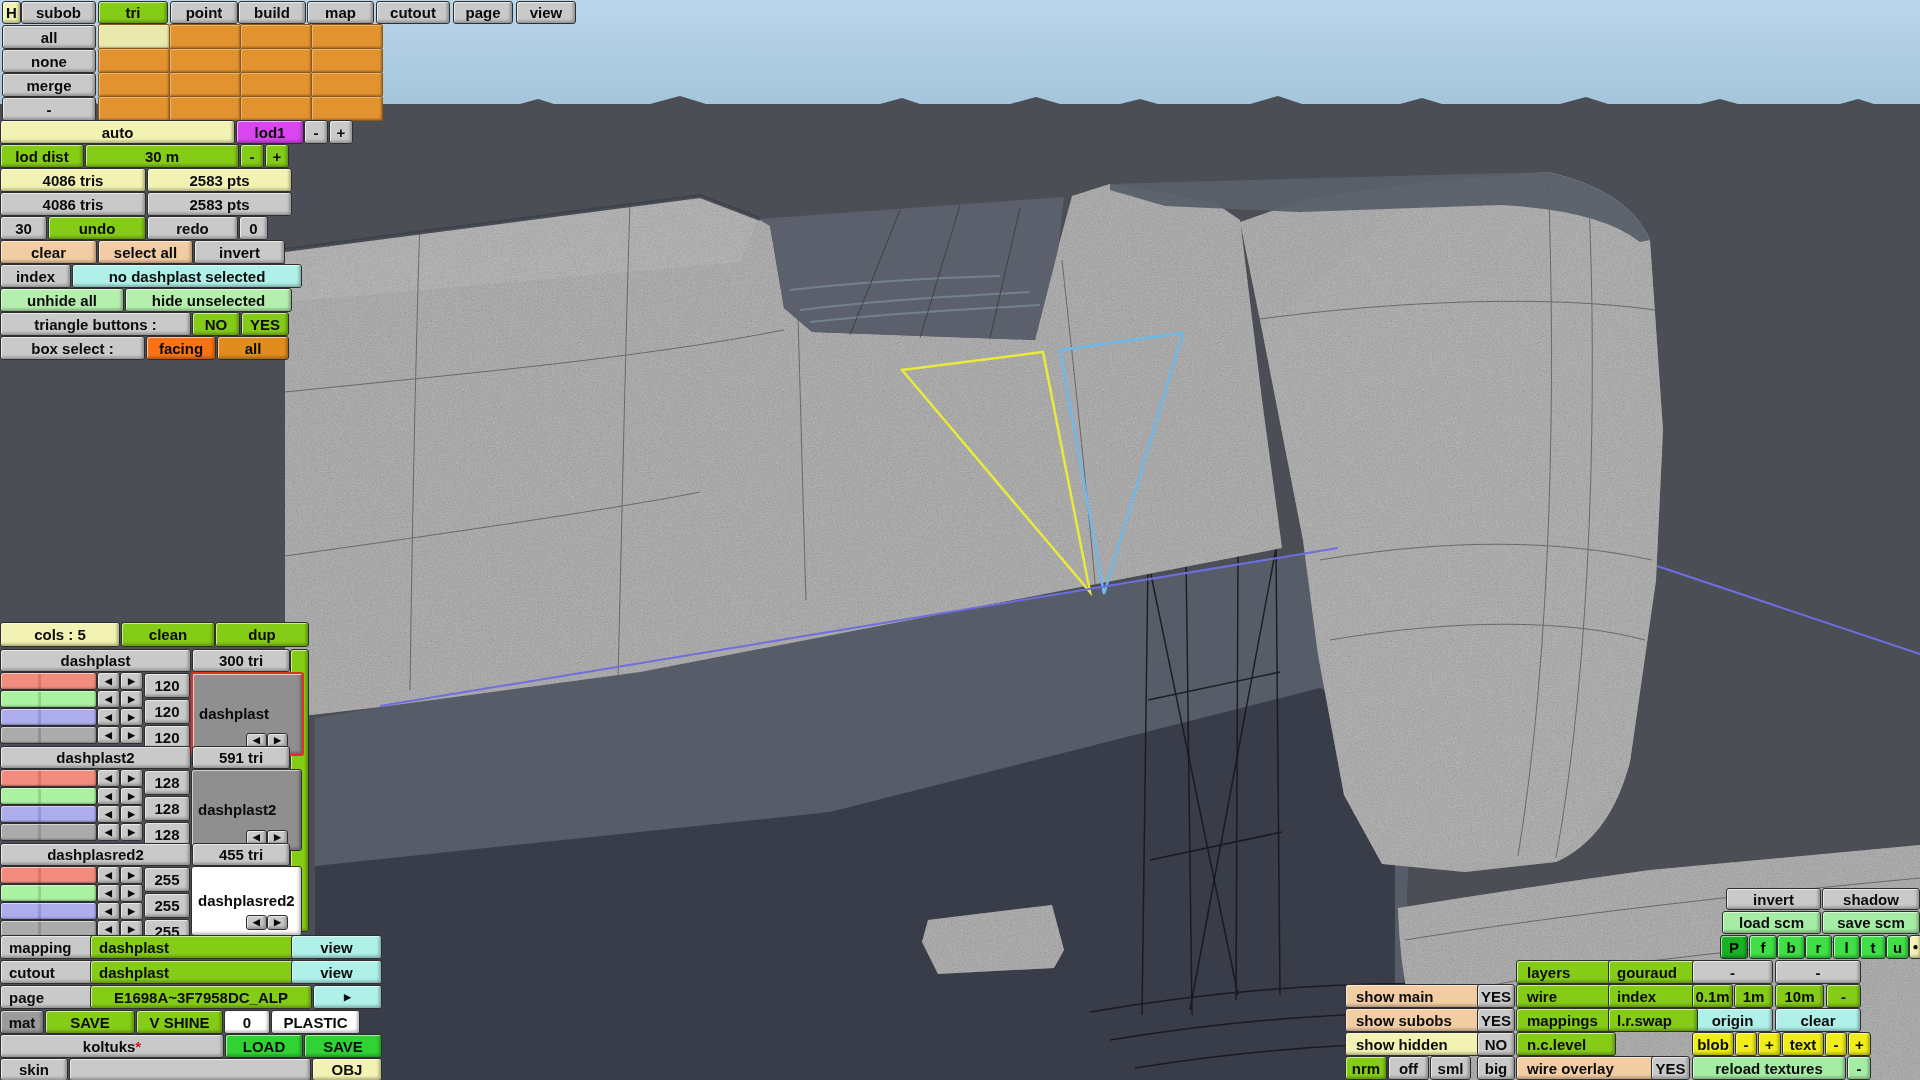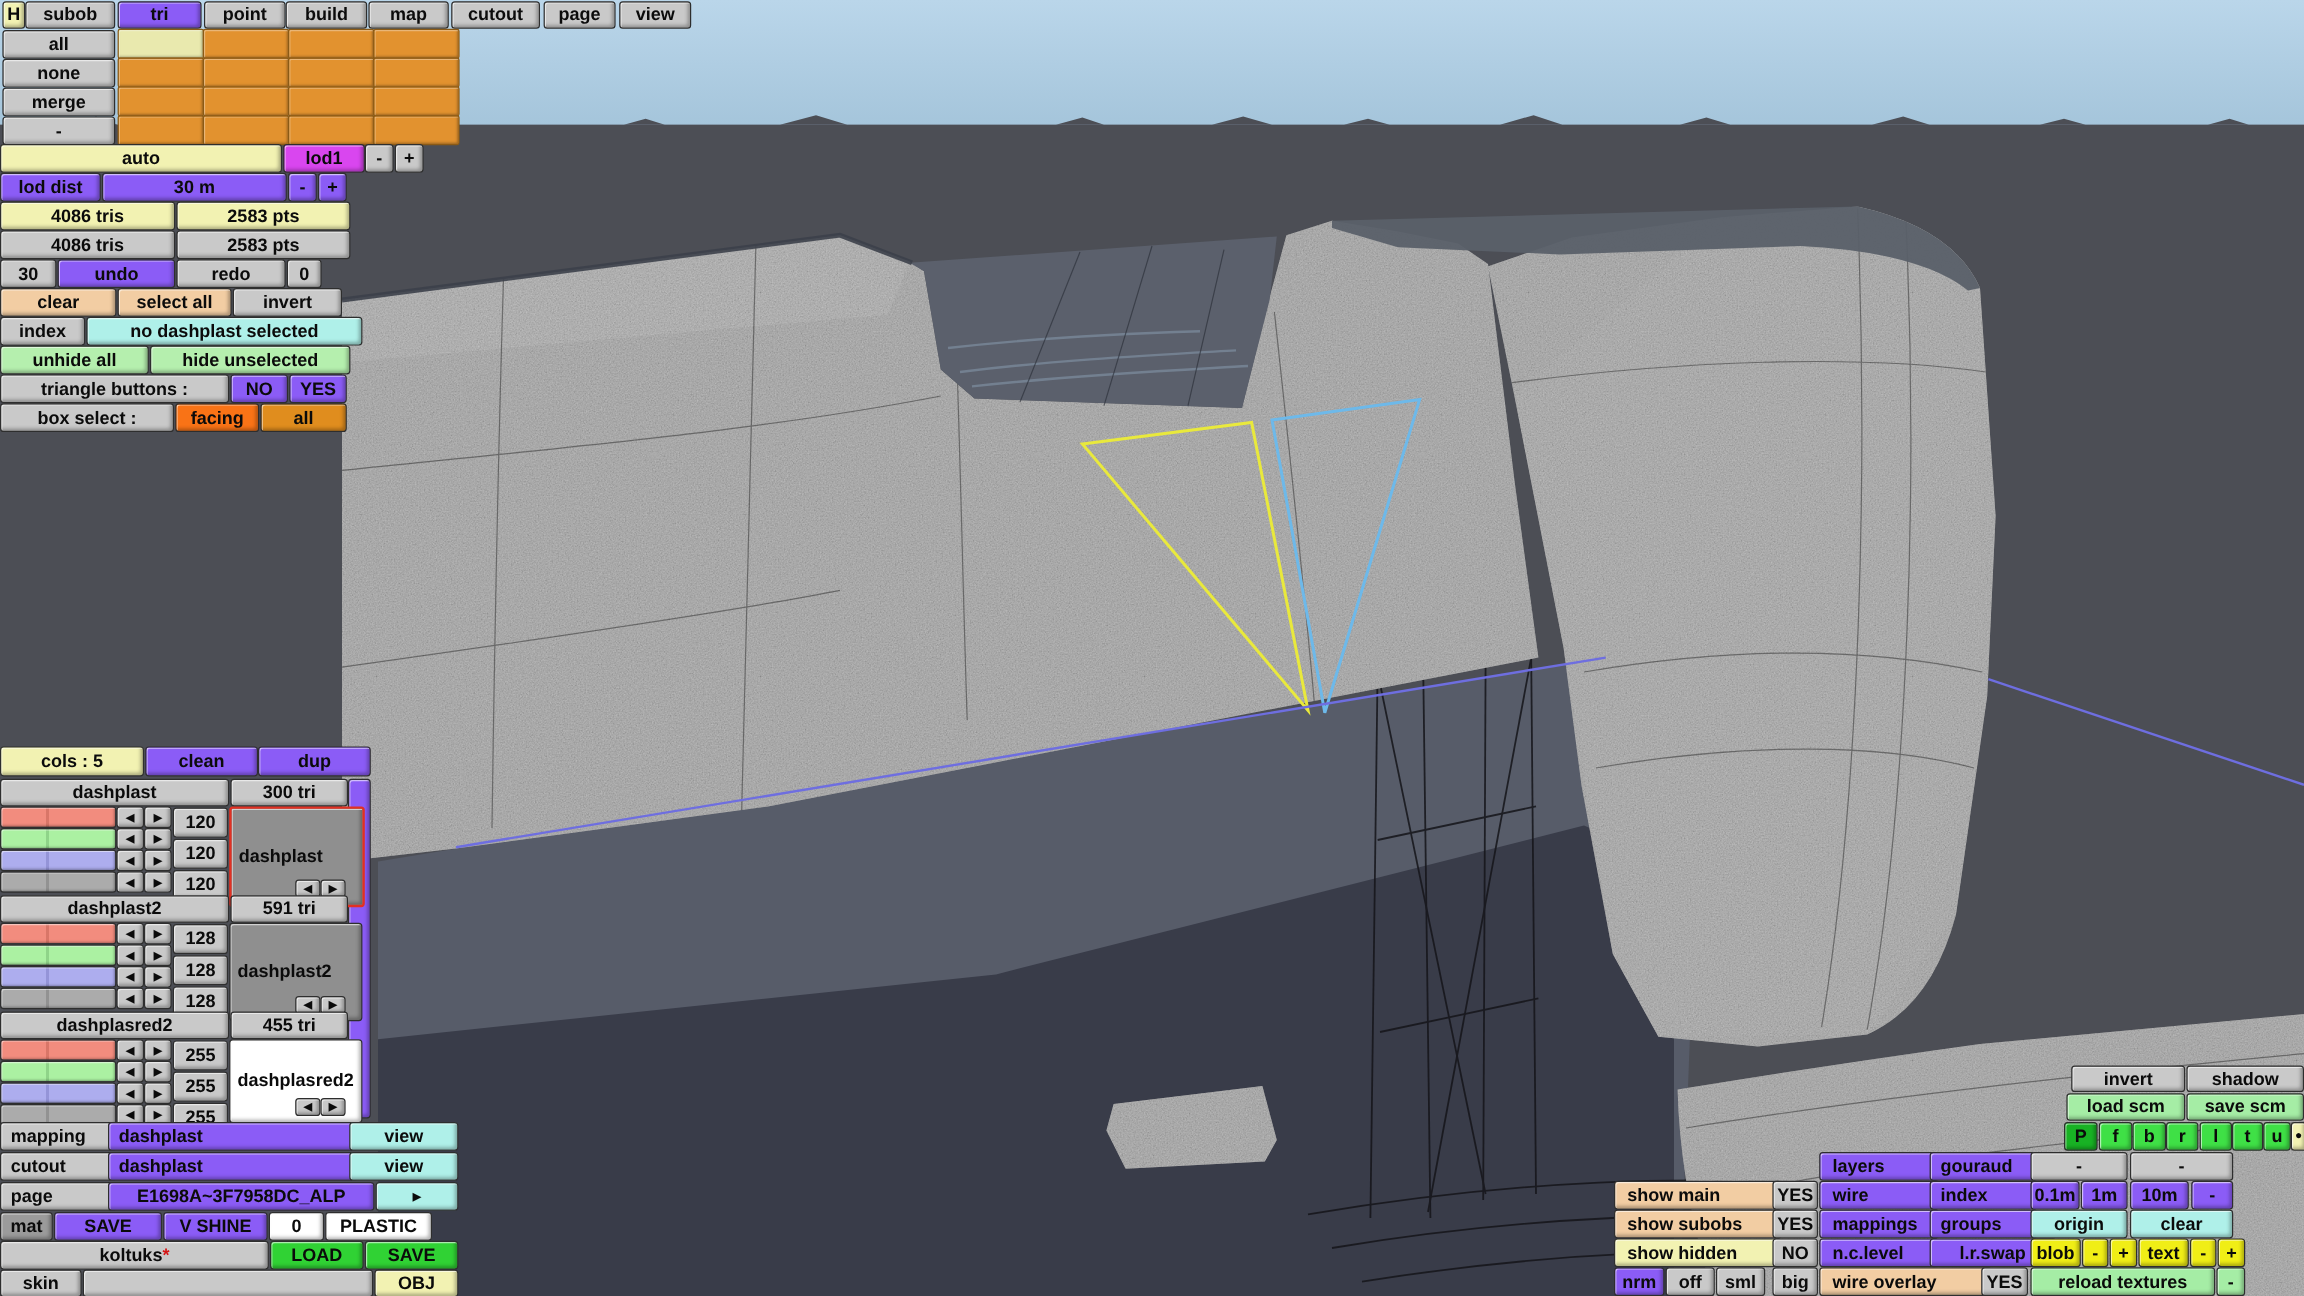--- a/index.html
+++ b/index.html
@@ -1,19 +1,19 @@
 <!DOCTYPE html>
 <html><head>
 <meta charset="utf-8">
 <style>
   html,body{margin:0;padding:0}
   body{width:1920px;height:1080px;position:relative;overflow:hidden;background:#4c4e55;font-family:"Liberation Sans",sans-serif}
   .b{position:absolute;display:flex;align-items:center;justify-content:center;font-size:15px;font-weight:bold;color:#0b0b0b;border:1px solid #2e2e2e;border-radius:3px;box-shadow:inset 1px 1px 0 rgba(255,255,255,.6),inset -2px -2px 3px rgba(0,0,0,.28);background:#c9c9c9;line-height:1;white-space:nowrap;z-index:10;overflow:hidden}
   .gray{background:#c9c9c9}.dgray{background:#9b9b9b}
-  .purple{background:#8b5cf6}.yellow{background:#f2f2b2}.tan{background:#d946ef}
+  .purple{background:#84cc16}.yellow{background:#f2f2b2}.tan{background:#d946ef}
   .peach{background:#f2cda3}.cyan{background:#aff0e9}.green{background:#b5efae}
   .bgreen{background:#30d234}.vg{background:#3fe046}.Pg{background:#18b224}
   .byellow{background:#f0ee16}.orange{background:#f97316}.orange2{background:#e08d1e}
   .white{background:#ffffff}.lgreen{background:#a5eda5}
   .ar{font-size:9px}
   .cell{position:absolute;background:#e2922f;border:1px solid #8a5a16;border-radius:2px;box-shadow:inset 1px 1px 0 rgba(255,255,255,.35),inset -1px -1px 2px rgba(0,0,0,.3);z-index:10}
   .cellsel{background:#e9e9ae}
   .bar{position:absolute;border:1px solid #2e2e2e;border-radius:3px;box-shadow:inset 1px 1px 0 rgba(255,255,255,.5),inset -1px -1px 2px rgba(0,0,0,.3);z-index:10}
   .bar-r{background:linear-gradient(90deg,#f28c7e 0 39%,#d97668 39% 42%,#f28c7e 42%)}
   .bar-g{background:linear-gradient(90deg,#abf1a2 0 39%,#8fd489 39% 42%,#abf1a2 42%)}
@@ -312,21 +312,21 @@
 <div class="b peach" style="left:1345px;top:1008px;width:128px;height:22px;justify-content:flex-start;padding-left:10px">show subobs</div>
 <div class="b gray" style="left:1477px;top:1008px;width:36px;height:22px">YES</div>
 <div class="b purple" style="left:1516px;top:1008px;width:88px;height:22px;justify-content:flex-start;padding-left:10px">mappings</div>
 <div class="b purple" style="left:1608px;top:1008px;width:80px;height:22px;justify-content:flex-start;padding-left:8px">groups</div>
 <div class="b cyan" style="left:1692px;top:1008px;width:79px;height:22px">origin</div>
 <div class="b cyan" style="left:1775px;top:1008px;width:84px;height:22px">clear</div>
 
 <div class="b yellow" style="left:1345px;top:1032px;width:128px;height:22px;justify-content:flex-start;padding-left:10px">show hidden</div>
 <div class="b gray" style="left:1477px;top:1032px;width:36px;height:22px">NO</div>
 <div class="b purple" style="left:1516px;top:1032px;width:88px;height:22px;justify-content:flex-start;padding-left:10px">n.c.level</div>
-<div class="b purple" style="left:1608px;top:1032px;width:80px;height:22px;justify-content:flex-start;padding-left:24px">l.r.swap</div>
+<div class="b purple" style="left:1608px;top:1008px;width:80px;height:22px;justify-content:flex-start;padding-left:8px">l.r.swap</div>
 <div class="b byellow" style="left:1692px;top:1032px;width:40px;height:22px">blob</div>
 <div class="b byellow" style="left:1735px;top:1032px;width:20px;height:22px">-</div>
 <div class="b byellow" style="left:1758px;top:1032px;width:21px;height:22px">+</div>
 <div class="b byellow" style="left:1782px;top:1032px;width:40px;height:22px">text</div>
 <div class="b byellow" style="left:1825px;top:1032px;width:20px;height:22px">-</div>
 <div class="b byellow" style="left:1848px;top:1032px;width:21px;height:22px">+</div>
 
 <div class="b purple" style="left:1345px;top:1056px;width:40px;height:22px">nrm</div>
 <div class="b gray" style="left:1388px;top:1056px;width:39px;height:22px">off</div>
 <div class="b gray" style="left:1430px;top:1056px;width:39px;height:22px">sml</div>

